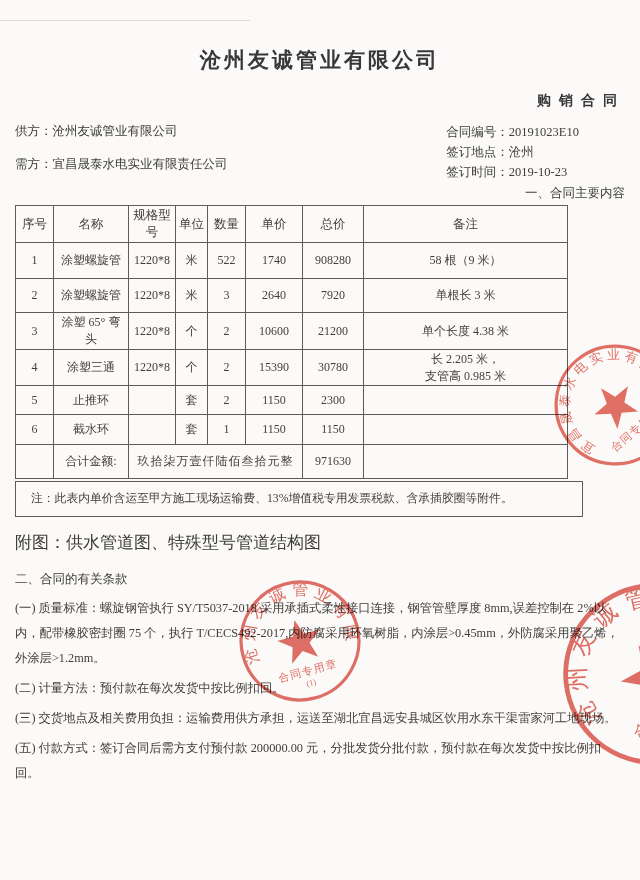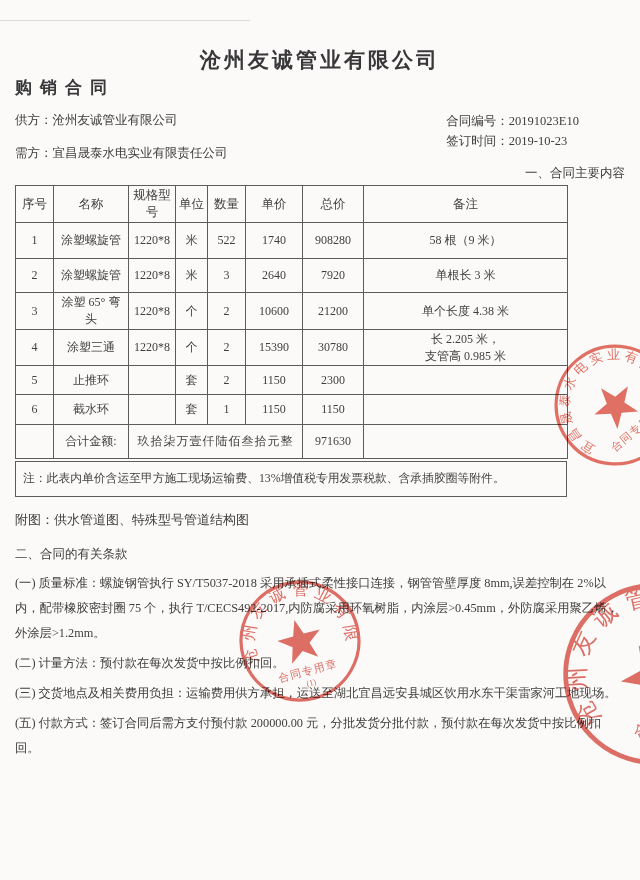--- a/index.html
+++ b/index.html
@@ -5,41 +5,41 @@
   html,body{margin:0;padding:0;}
   body{
     width:640px;height:880px;overflow:hidden;position:relative;
     background:#fbfaf8;
     font-family:"Liberation Serif","DejaVu Serif",serif;
     color:#3d3c3a;
   }
   .scan-edge{position:absolute;top:20px;left:0;width:250px;height:1px;background:#dcdbd8;}
   .page{position:relative;padding:46px 15px 0 15px;width:610px;}
   .title{ text-align:center;font-size:21px;letter-spacing:3px;font-weight:600;color:#38373a;}
-  .subtitle{text-align:left;font-size:17px;letter-spacing:8px;font-weight:600;margin-top:2px;color:#38373a;}
+  .subtitle{text-align:right;font-size:14px;letter-spacing:8px;font-weight:600;margin-top:18px;color:#38373a;}
   .meta{display:flex;justify-content:space-between;margin-top:12px;font-size:12.5px;}
   .meta .left .line{height:18px;line-height:18px;}
   .meta .left .gap{height:15px;}
   .meta .right .line{height:20px;line-height:20px;}
   .meta .right{padding-right:46px;}
   .sec-heading{font-size:12.5px;margin-top:2px;height:18px;line-height:18px;text-align:right;}
   table.items{border-collapse:collapse;margin-top:3px;table-layout:fixed;width:552px;}
   table.items td,table.items th{
     border:1px solid #5d5c5a;font-weight:normal;font-size:12px;
     text-align:center;vertical-align:middle;padding:1px 2px;color:#413f3d;
     overflow:hidden;
   }
   table.items th{font-size:12.5px;}
   .pre-line{white-space:pre-line;line-height:1.35;}
   .words-cell{font-size:13px;letter-spacing:1px;}
   .note-box{
-    width:536px;border:1px solid #5d5c5a;margin-top:2px;padding:8px 7px;
+    width:536px;border:1px solid #5d5c5a;margin-top:2px;padding:8px 15px;
     font-size:11.8px;line-height:1.5;color:#413f3d;
   }
-  .attachment{margin-top:14px;font-size:13px;}
+  .attachment{margin-top:14px;font-size:17px;}
   .terms-heading{margin-top:17px;font-size:12.5px;}
   .clauses{margin-top:8px;}
   .clauses p{margin:0 0 5px 0;font-size:12.3px;line-height:25px;color:#403e3c;}
   .clauses p.hang{padding-left:32px;text-indent:-32px;}
   
   .stamp{position:absolute;pointer-events:none;opacity:.78;mix-blend-mode:multiply;}
   .stamp svg{display:block;}
   .stamp-buyer{left:551px;top:341px;width:128px;height:128px;transform:rotate(-40deg);}
   .stamp-seller{left:236px;top:577px;width:128px;height:128px;transform:rotate(-15deg);}
   .stamp-seller2{left:558px;top:578px;width:192px;height:192px;transform:rotate(-28deg);}
@@ -55,20 +55,21 @@
   <div class="subtitle">购销合同</div>
 
   <div class="meta">
     <div class="left">
       <div class="line"><span>供方：</span><span>沧州友诚管业有限公司</span></div>
       <div class="gap"></div>
       <div class="line"><span>需方：</span><span>宜昌晟泰水电实业有限责任公司</span></div>
     </div>
     <div class="right">
       <div class="line"><span>合同编号：</span><span>20191023E10</span></div>
+      <div class="line"><span>签订地点：</span><span>沧州</span></div>
       <div class="line"><span>签订时间：</span><span>2019-10-23</span></div>
     </div>
   </div>
 
   <div class="sec-heading">一、合同主要内容</div>
 
   <table class="items">
     <colgroup>
       <col style="width:38px">
         <col style="width:75px">

